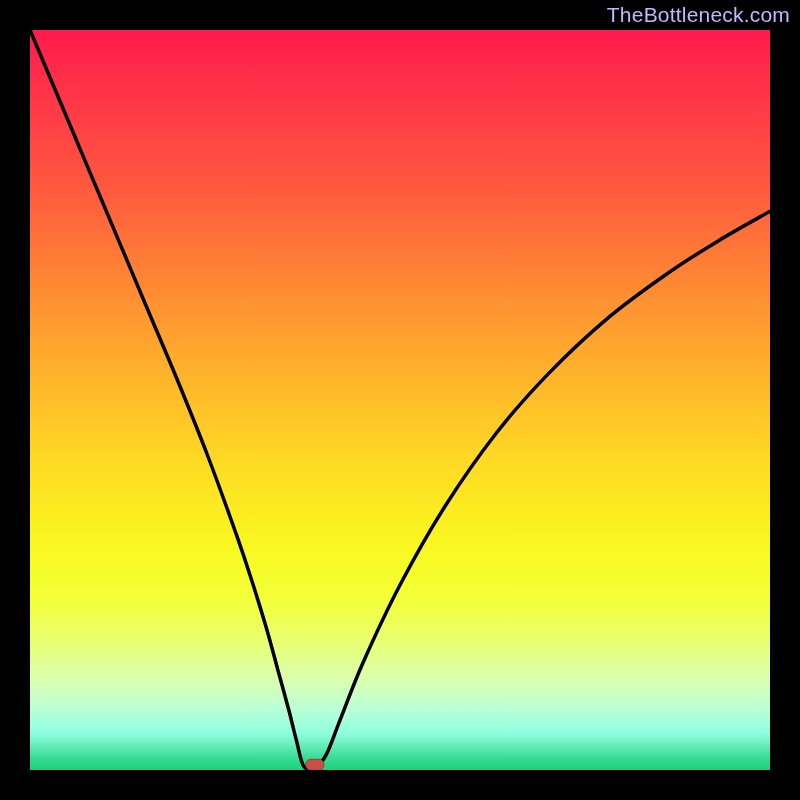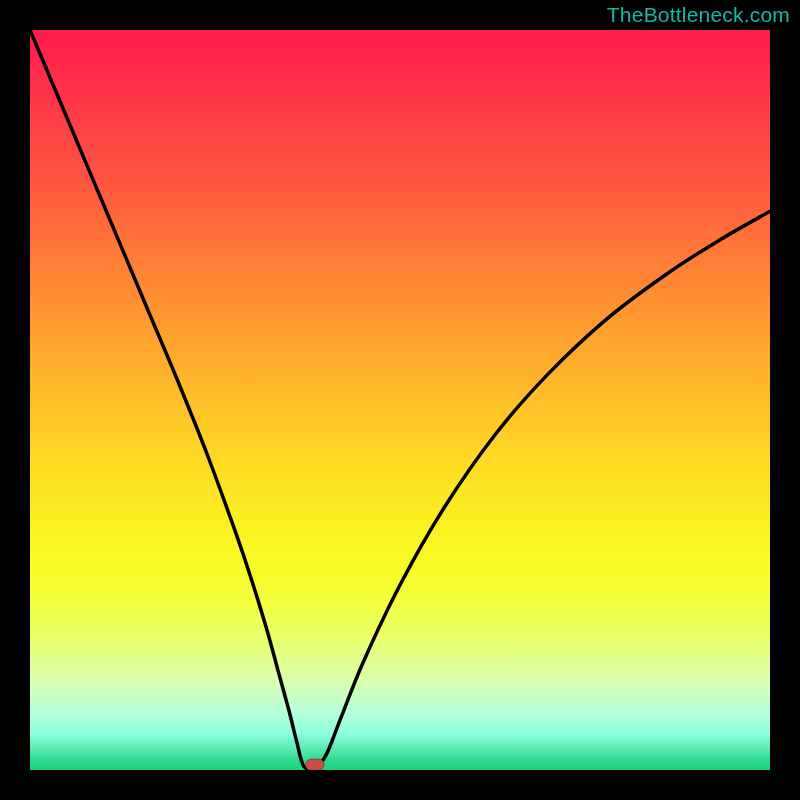--- a/index.html
+++ b/index.html
@@ -57,21 +57,21 @@
   }
   .marker {
     fill: #c94f46;
     stroke: #a13b34;
     stroke-width: 1;
   }
   .watermark {
     position: absolute;
     top: 3px;
     right: 10px;
-    color: #14b8a6;
+    color: #c4b5fd;
     font-size: 21px;
     letter-spacing: 0.2px;
     font-weight: 400;
   }
 </style>
 </head>
 <body>
 
 <div class="frame">
   <div class="plot">

